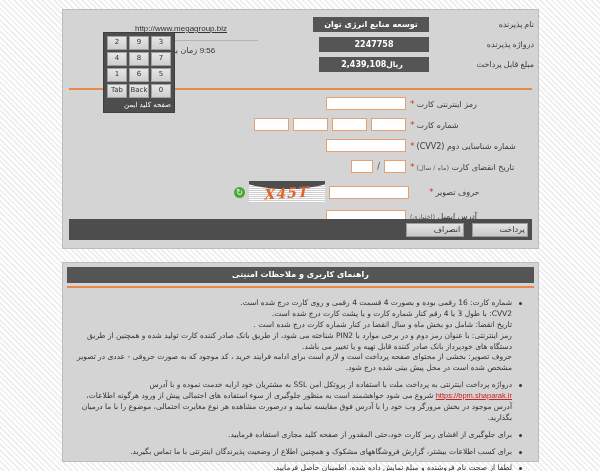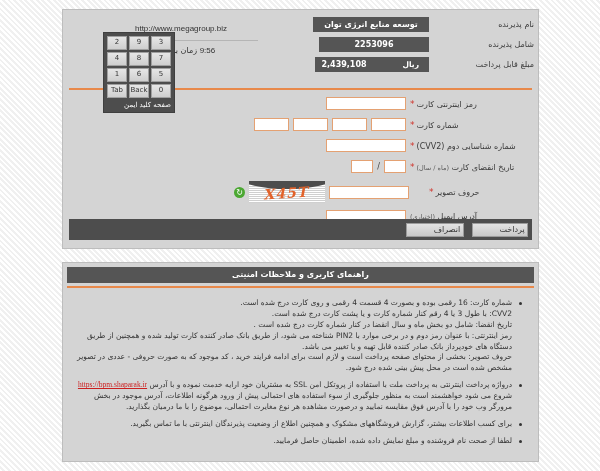--- a/index.html
+++ b/index.html
@@ -21,32 +21,32 @@
     background:#d9d9d9;
     border:1px solid #bdbdbd;
     box-sizing:border-box;
   }
   
   #top-panel{left:62px;top:9px;width:477px;height:240px;background:#d4d4d4;}
   .top-inner{position:relative;width:100%;height:100%;}
 
   .info-rows{position:absolute;right:4px;top:6px;width:250px;}
   .info-row{display:flex;align-items:center;justify-content:flex-start;height:17px;margin-bottom:3px;}
-  .info-label{width:105px;text-align:right;font-size:8px;color:#3d3d3d;padding-left:6px;box-sizing:border-box;}
+  .info-label{width:105px;text-align:right;font-size:8px;color:#3d3d3d;padding-left:6px;box-sizing:border-box;font-family:Liberation Serif, serif;}
   .info-value{
     background:#555;color:#fff;height:15px;line-height:15px;
     font-size:8px;font-weight:bold;text-align:center;
     min-width:110px;padding:0 6px;box-sizing:border-box;
   }
   .info-value.merchant-name{min-width:116px;}
   .amount-inner{display:inline-block;}
-  .amount-unit{font-size:7.5px;padding-right:4px;padding-left:36px;}
+  .amount-unit{font-size:7.5px;padding-right:4px;}
 
   .site-block{position:absolute;right:262px;top:14px;width:190px;text-align:center;}
-  .site-url{font-size:8px;color:#333;direction:ltr;font-family:"Liberation Sans",sans-serif;}
+  .site-url{font-size:8px;color:#333;direction:ltr;font-family:"Liberation Sans",sans-serif;text-decoration:underline;}
   .site-sep{border-top:1px solid #b5b5b5;margin:7px 18px 0 18px;}
   .timer-line{font-size:8px;color:#333;margin-top:5px;}
   .timer-val{direction:ltr;display:inline-block;font-family:"Liberation Sans",sans-serif;}
 
   .hr-orange{position:absolute;left:6px;right:6px;top:78px;border-top:2px solid #e8894b;}
 
   
   .form-area{position:absolute;right:4px;top:86px;width:300px;}
   .frow{display:flex;align-items:center;margin-bottom:6px;height:15px;}
   .flabel{width:128px;text-align:left;font-size:8px;padding-left:4px;box-sizing:border-box;white-space:nowrap;}
@@ -130,39 +130,39 @@
   ul.guide-list{list-style:none;margin:0;padding:0;}
   ul.guide-list>li{
     position:relative;padding-right:12px;margin-bottom:6px;
     font-size:7.5px;line-height:1.45;text-align:right;color:#333;
   }
   ul.guide-list>li:before{
     content:"";position:absolute;right:2px;top:4px;
     width:3px;height:3px;background:#333;border-radius:50%;
   }
   .sub-line{display:block;}
-  .link-red{color:#cc1f1f;direction:ltr;display:inline-block;font-family:Liberation Serif, serif;font-size:7.5px;}
+  .link-red{color:#cc1f1f;direction:ltr;display:inline-block;font-family:Liberation Sans, sans-serif;font-size:7.5px;}
   .num{direction:ltr;display:inline-block;text-align:center;}
 </style>
 </head>
 <body>
 
 <div class="page">
 
   <div class="panel" id="top-panel">
     <div class="top-inner">
 
       <div class="info-rows">
         <div class="info-row">
           <span class="info-label">نام پذیرنده</span>
           <span class="info-value merchant-name">توسعه منابع انرژی توان</span>
         </div>
         <div class="info-row">
-          <span class="info-label">شامل پذیرنده</span>
-          <span class="info-value">2253096</span>
+          <span class="info-label">درواژه پذیرنده</span>
+          <span class="info-value">2247758</span>
         </div>
         <div class="info-row">
           <span class="info-label">مبلغ قابل پرداخت</span>
           <span class="info-value">
             <span class="amount-unit">ریال</span><span class="amount-inner num">2,439,108</span>
           </span>
         </div>
       </div>
 
       <div class="site-block">
@@ -281,19 +281,20 @@
           <span class="sub-line">CVV2: با طول 3 یا 4 رقم کنار شماره کارت و یا پشت کارت درج شده است.</span>
           <span class="sub-line">تاریخ انقضا: شامل دو بخش ماه و سال انقضا در کنار شماره کارت درج شده است .</span>
           <span class="sub-line">رمز اینترنتی: با عنوان رمز دوم و در برخی موارد با PIN2 شناخته می شود، از طریق بانک صادر کننده کارت تولید شده و همچنین از طریق دستگاه های خودپرداز بانک صادر کننده قابل تهیه و یا تغییر می باشد.</span>
           <span class="sub-line">حروف تصویر: بخشی از محتوای صفحه پرداخت است و لازم است برای ادامه فرایند خرید ، کد موجود که به صورت حروفی - عددی در تصویر مشخص شده است در محل پیش بینی شده درج شود.</span>
         </li>
         <li>
           <span>درواژه پرداخت اینترنتی به پرداخت ملت با استفاده از پروتکل امن SSL به مشتریان خود ارایه خدمت نموده و با آدرس</span>
           <a class="link-red" href="#">https://bpm.shaparak.ir</a>
           <span>شروع می شود خواهشمند است به منظور جلوگیری از سوء استفاده های احتمالی پیش از ورود هرگونه اطلاعات، آدرس موجود در بخش مرورگر وب خود را با آدرس فوق مقایسه نمایید و درصورت مشاهده هر نوع مغایرت احتمالی، موضوع را با ما درمیان بگذارید.</span>
         </li>
+        <li>برای جلوگیری از افشای رمز کارت خود،حتی المقدور از صفحه کلید مجازی استفاده فرمایید.</li>
         <li>برای کسب اطلاعات بیشتر، گزارش فروشگاههای مشکوک و همچنین اطلاع از وضعیت پذیرندگان اینترنتی با ما تماس بگیرید.</li>
         <li>لطفا از صحت نام فروشنده و مبلغ نمایش داده شده، اطمینان حاصل فرمایید.</li>
       </ul>
     </div>
   </div>
 
 </div>
 
 </body></html>

